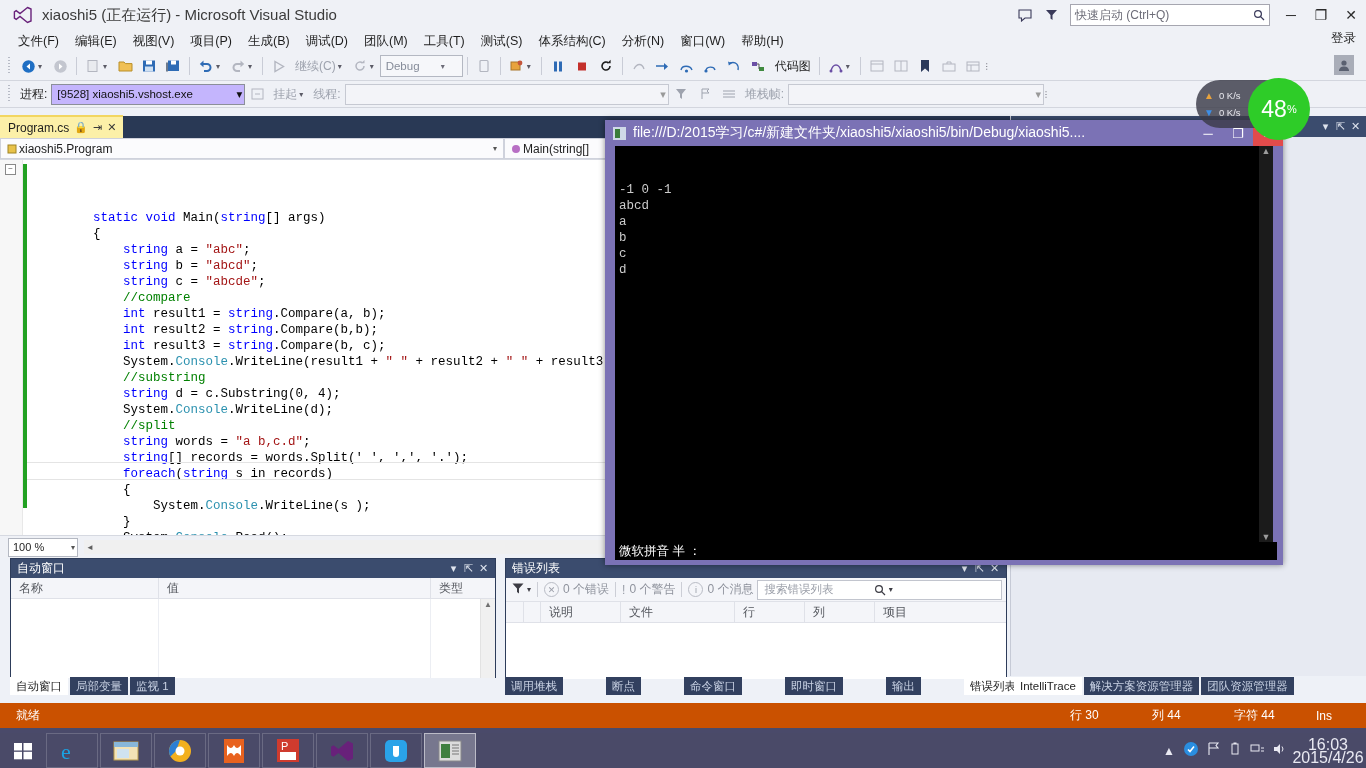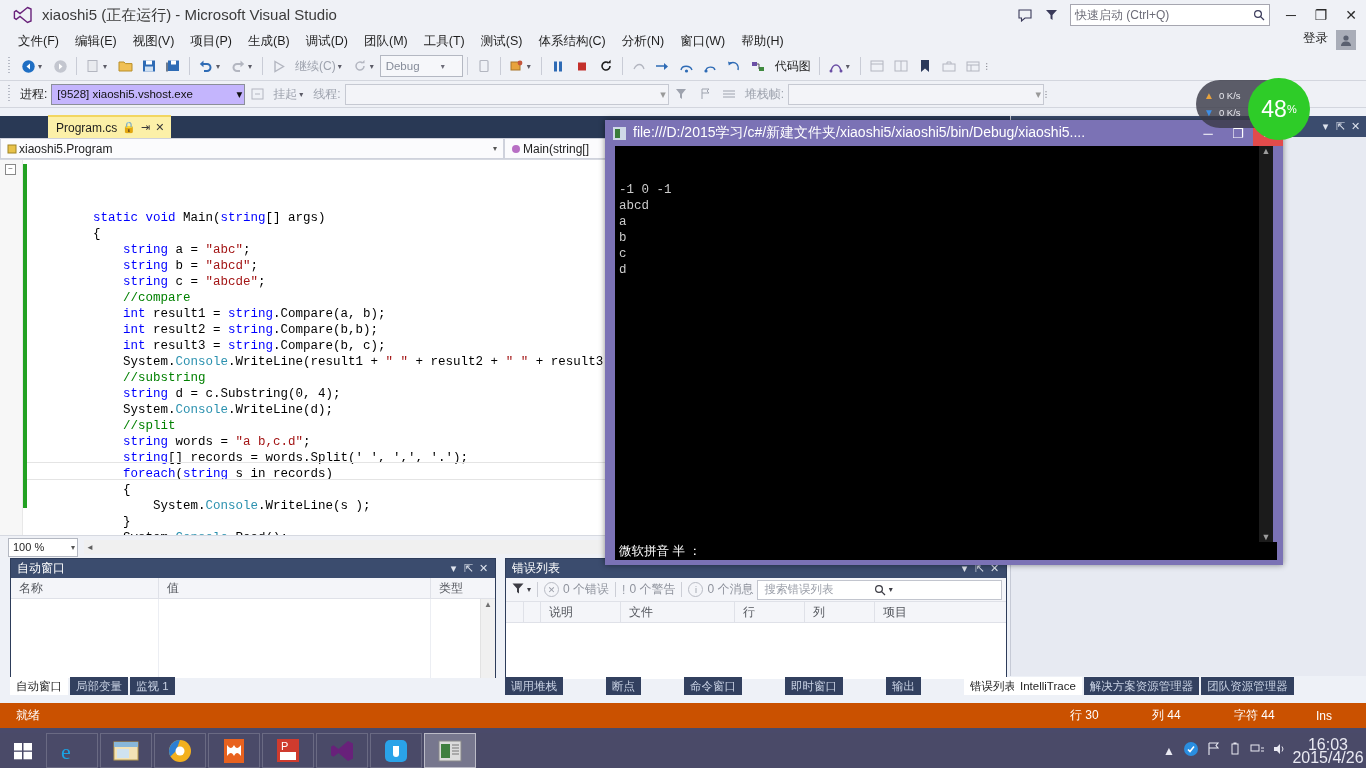--- a/index.html
+++ b/index.html
@@ -43,21 +43,21 @@
 
   
   .vs-menubar {
     height: 22px; display: flex; align-items: center;
     padding-left: 10px; background: #eff1f6; position: relative;
   }
   .vs-menubar .mi {
     font-size: 12.5px; color: #1e1e1e; padding: 0 8px; line-height: 20px;
     white-space: nowrap;
   }
-  .login-area { position: absolute; right: 10px; top: 0; display:flex; gap:8px;}
+  .login-area { position: absolute; right: 10px; top: 0; display:flex; align-items:center; gap:8px;flex-direction:column;}
   .login-text { font-size: 12.5px; color:#1e1e1e; }
   .login-avatar { width:20px;height:20px;background:#a9adb8;display:flex;align-items:center;justify-content:center;}
 
   
   .vs-toolbar {
     height: 28px; background: #eff1f6; display: flex; align-items: center;
     padding-left: 4px; border-bottom: 1px solid #d3d6de;
   }
   .grip { width: 6px; height: 18px; margin: 0 3px;
     background-image: repeating-linear-gradient(to bottom, #b6bac5 0 1px, transparent 1px 3px);
@@ -86,21 +86,21 @@
   }
   .proc-combo .cv { flex:1; }
   .empty-combo {
     height:19px; border:1px solid #c6c9d2; background:#f3f4f8; display:flex; align-items:center;
     padding:0 2px; font-size:11px; color:#999;
   }
   .gray-lbl { font-size:12px; color:#9ea3ae; margin:0 4px;}
 
   
   .editor-wrap { position:absolute; left:0; top:116px; width:1010px; height:440px; }
-  .tabstrip { height:22px; background:#293955; display:flex; align-items:flex-end;padding-left:48px; }
+  .tabstrip { height:22px; background:#293955; display:flex; align-items:flex-end; }
   .tab {
     height:21px; background:#fcf0a8; display:flex; align-items:center; gap:5px;
     padding:0 6px 0 8px; font-size:12px; color:#1e1e1e; border-top:2px solid #f2d661;
   }
   .tab .pin, .tab .close { font-size:11px; color:#3a3a3a; }
   .navbar { height:21px; background:#f4f5f9; display:flex; align-items:center;
     border-bottom:1px solid #d6d9e1; }
   .nav-combo { display:flex; align-items:center; height:19px; border:1px solid #cfd2dc;
     background:#fbfbfd; font-size:12px; color:#1e1e1e; padding:0 2px 0 4px; }
   .nav-combo .nc-caret { font-size:8px; color:#555; width:12px; text-align:center;}

